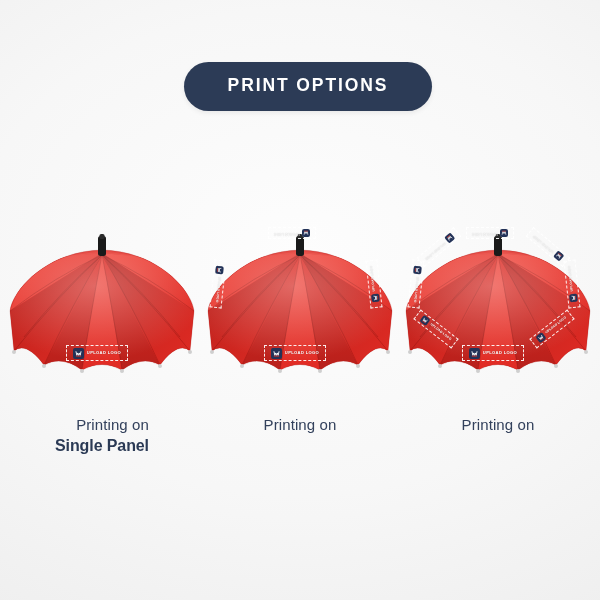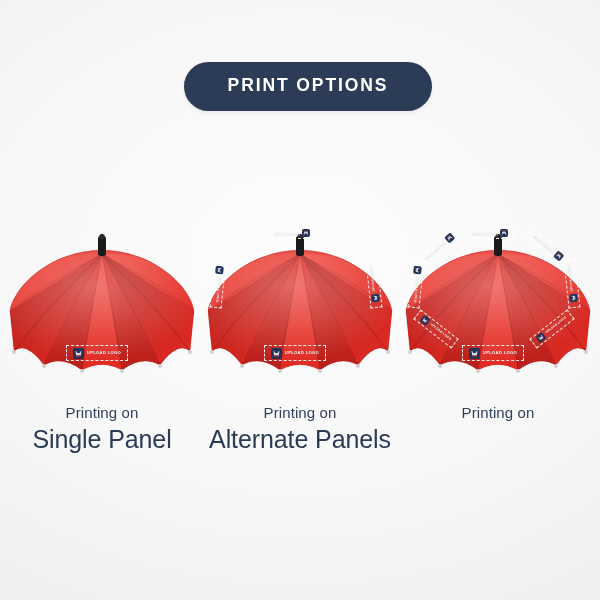--- a/index.html
+++ b/index.html
@@ -49,30 +49,30 @@
     align-items:center;
   }
 
   .umb-stage {
     position:relative;
     width:196px; height:180px;
   }
   .umb-stage svg { display:block; }
 
   
-  .caption { text-align:center; margin-top:8px; }
+  .caption { text-align:right; margin-top:20px; }
   .cap-top {
     font-size:15px;
     color:#33415c;
     letter-spacing:.1px;
     line-height:1.35;
   }
   .cap-bot {
-    font-size:25px;
-    font-weight:normal;
+    font-size:16px;
+    font-weight:bold;
     color:#2b3a55;
     letter-spacing:-.1px;
     line-height:1.35;
     white-space:nowrap;
   }
 
   
   .logo-slot {
     position:absolute;
     display:flex;
@@ -362,21 +362,20 @@
               <path d="M6 0.6 L10.6 2.6 L10.6 9 Q6 12 6 12 Q1.4 9 1.4 9 L1.4 2.6 Z" fill="#243358"></path>
               <path d="M3.3 4 L4.2 8 L5.1 5.4 L6 8 L6.9 5.4 L7.8 8 L8.7 4" stroke="#ffffff" stroke-width="1" fill="none" stroke-linecap="round"></path>
               <rect x="3.1" y="8.4" width="5.8" height="0.9" fill="#d8352c"></rect>
             </svg>
           </span>
           <span class="logo-text">UPLOAD LOGO</span>
         </div>
       </div>
       <div class="caption">
         <div class="cap-top">Printing on</div>
-        <div class="cap-bot">Alternate Panels</div>
       </div>
     </div>
     <div class="col">
       <div class="umb-stage">
   <svg width="196" height="180" viewBox="0 0 196 180" xmlns="http://www.w3.org/2000/svg">
     <defs>
       <clipPath id="clip-u2">
               <path d="M6,96
      C8,76 42,36 98,35
      C154,36 188,76 190,96

